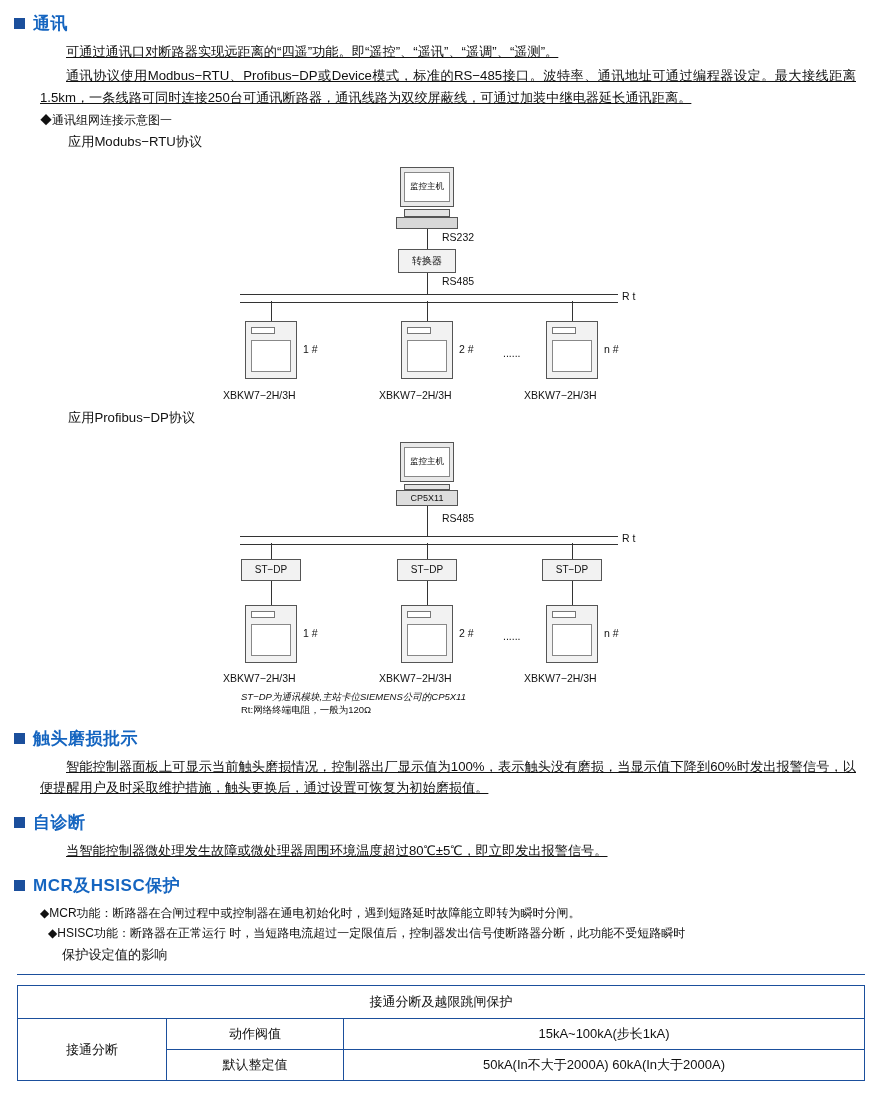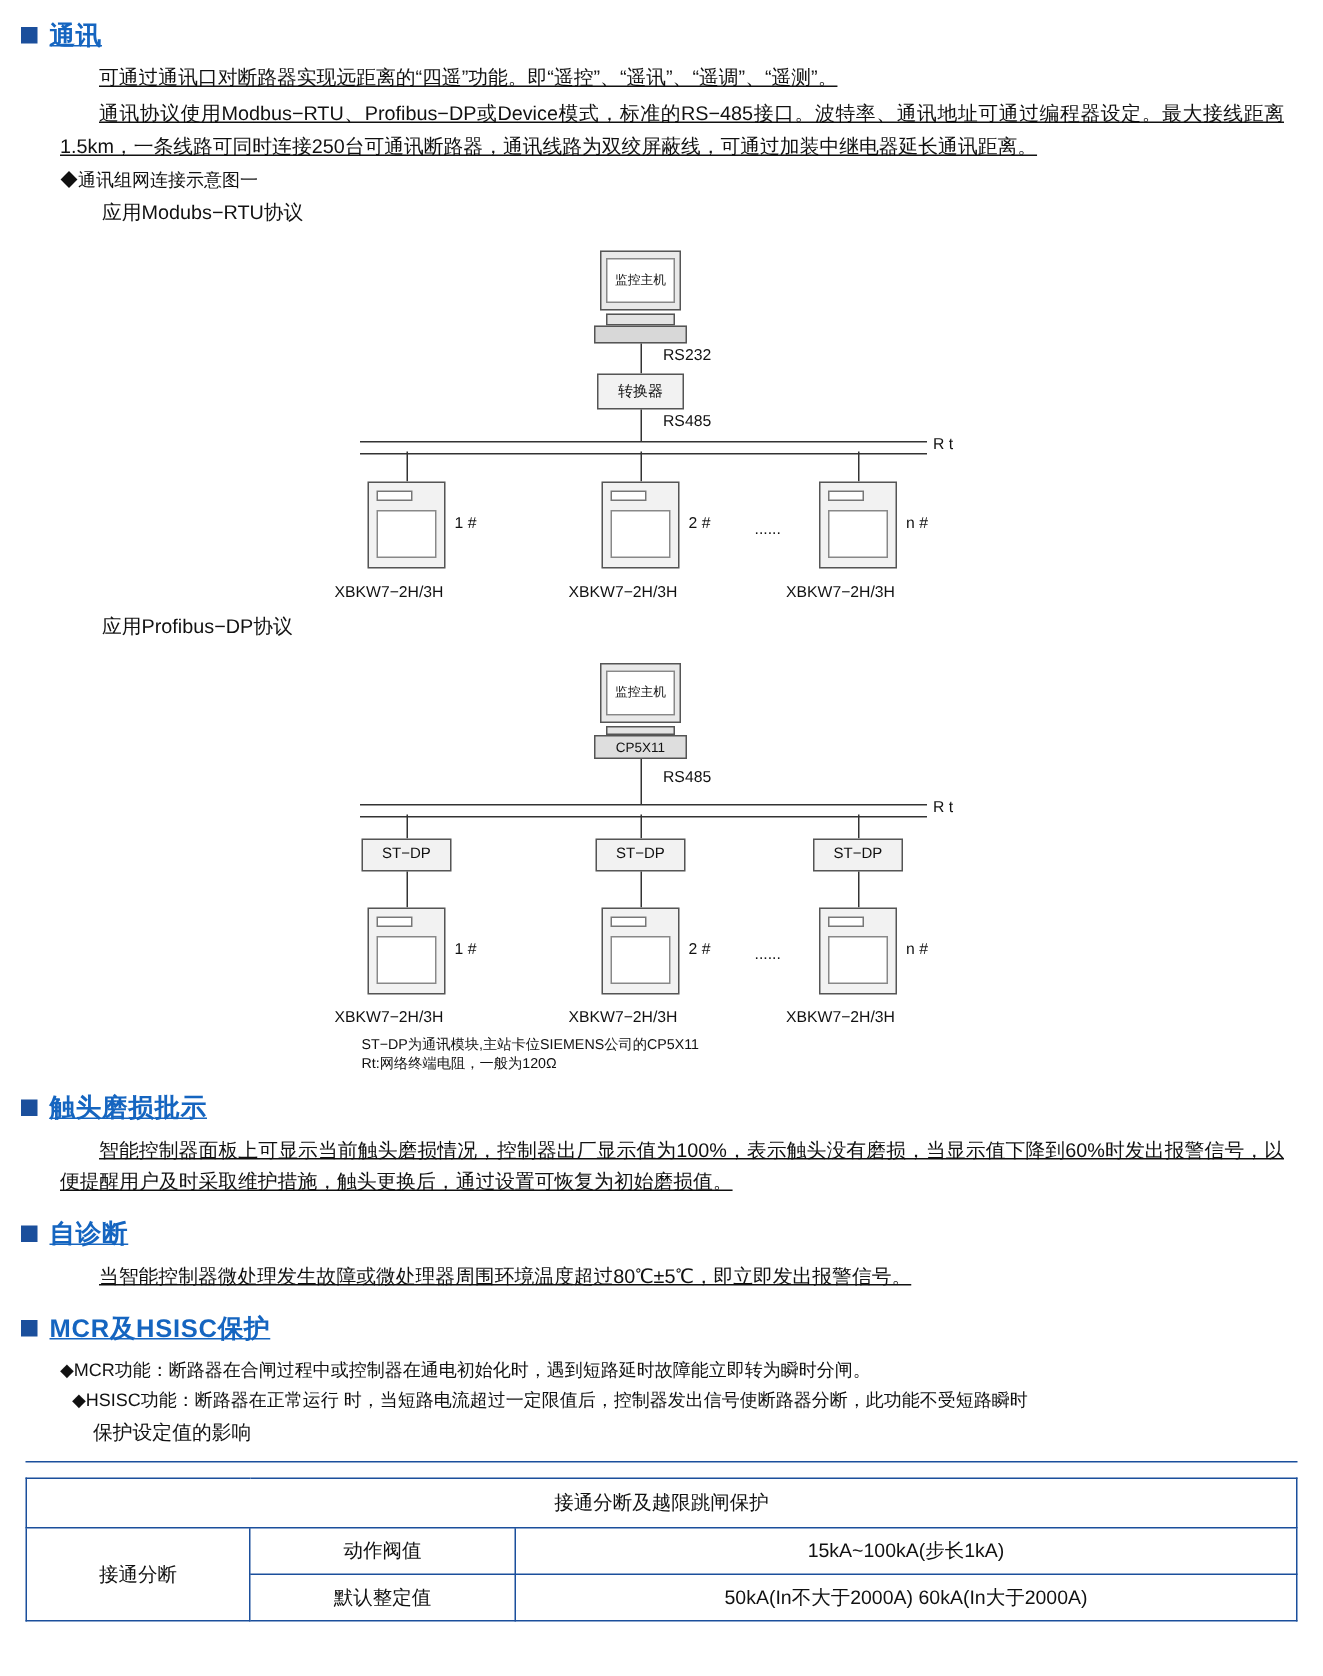--- a/index.html
+++ b/index.html
@@ -34,21 +34,20 @@
     height: 11px;
     background: #1b4f9c;
     margin-right: 8px;
     flex: none;
   }
   .sec-head .txt {
     color: #1565c0;
     font-size: 17px;
     font-weight: bold;
     letter-spacing: .5px;
-    text-decoration: underline;
   }
   .para {
     margin: 0 0 2px 0;
     padding: 0 26px 0 40px;
     line-height: 1.65;
     font-size: 13.2px;
     text-align: justify;
     text-decoration: underline;
   }
   .para.indent { text-indent: 26px; }
@@ -316,21 +315,21 @@
     <div class="dev" style="left:546px; top:171px;">
       <span class="bar"></span>
       <span class="win"></span>
     </div>
     <div class="lbl" style="left:604px; top:193px;">n #</div>
 
     <div class="cap" style="left:223px; top:238px;">XBKW7−2H/3H</div>
     <div class="cap" style="left:379px; top:238px;">XBKW7−2H/3H</div>
     <div class="cap" style="left:524px; top:238px;">XBKW7−2H/3H</div>
 
-    <div class="note" style="left:241px; top:256px;">ST−DP为通讯模块,主站卡位SIEMENS公司的CP5X11</div>
+    <div class="note" style="left:241px; top:256px;font-style:italic;">ST−DP为通讯模块,主站卡位SIEMENS公司的CP5X11</div>
     <div class="note" style="left:241px; top:269px;">Rt:网络终端电阻，一般为120Ω</div>
   </div>
 
   <div class="sec-head" style="margin-top:18px;">
     <span class="sq"></span>
     <span class="txt">触头磨损批示</span>
   </div>
   <p class="para indent">智能控制器面板上可显示当前触头磨损情况，控制器出厂显示值为100%，表示触头没有磨损，当显示值下降到60%时发出报警信号，以便提醒用户及时采取维护措施，触头更换后，通过设置可恢复为初始磨损值。</p>
 
   <div class="sec-head" style="margin-top:12px;">

